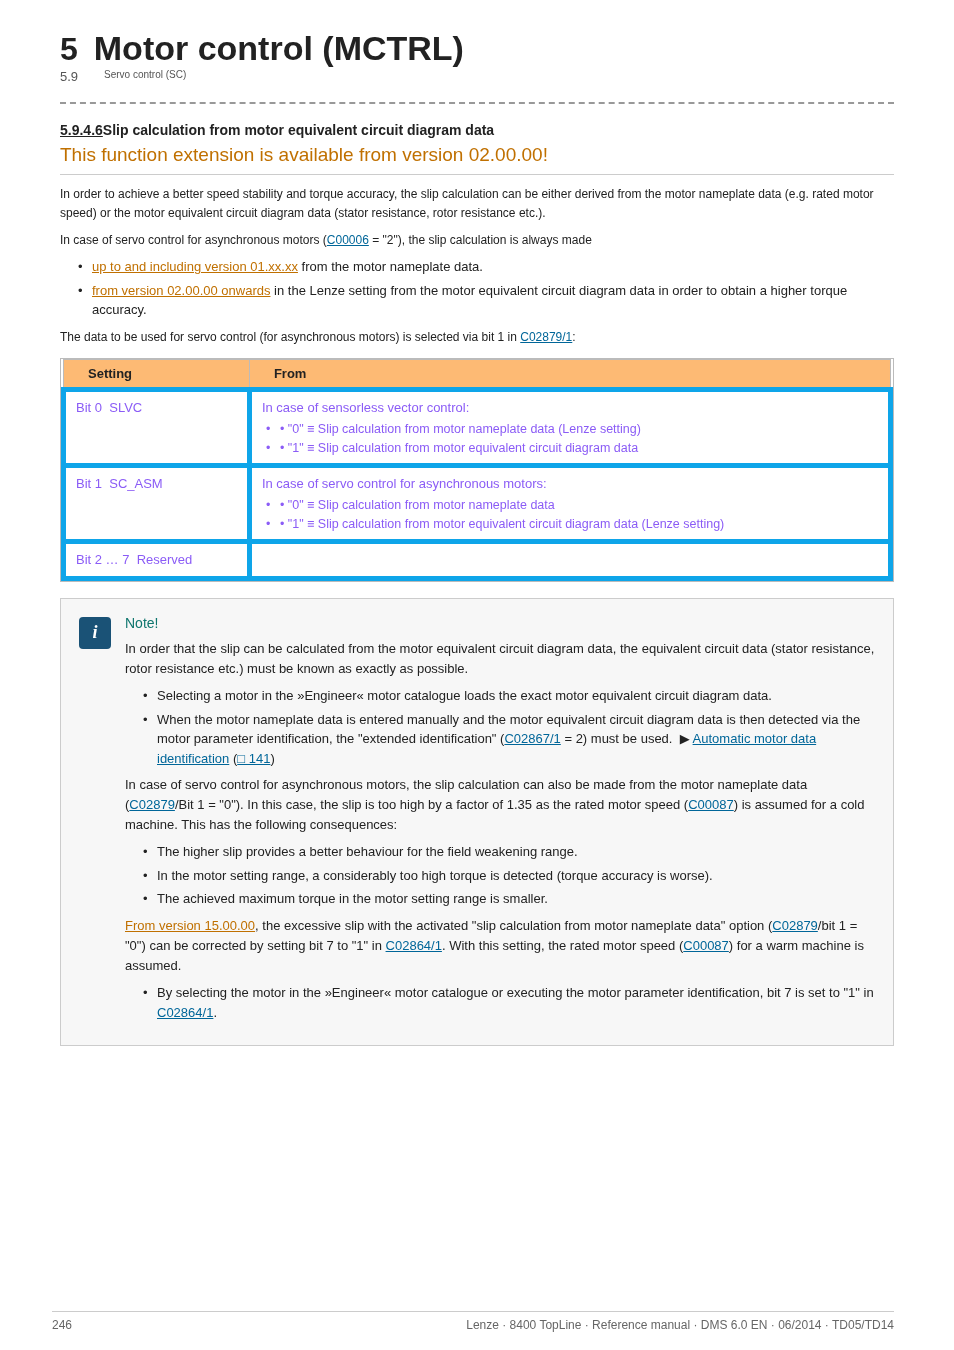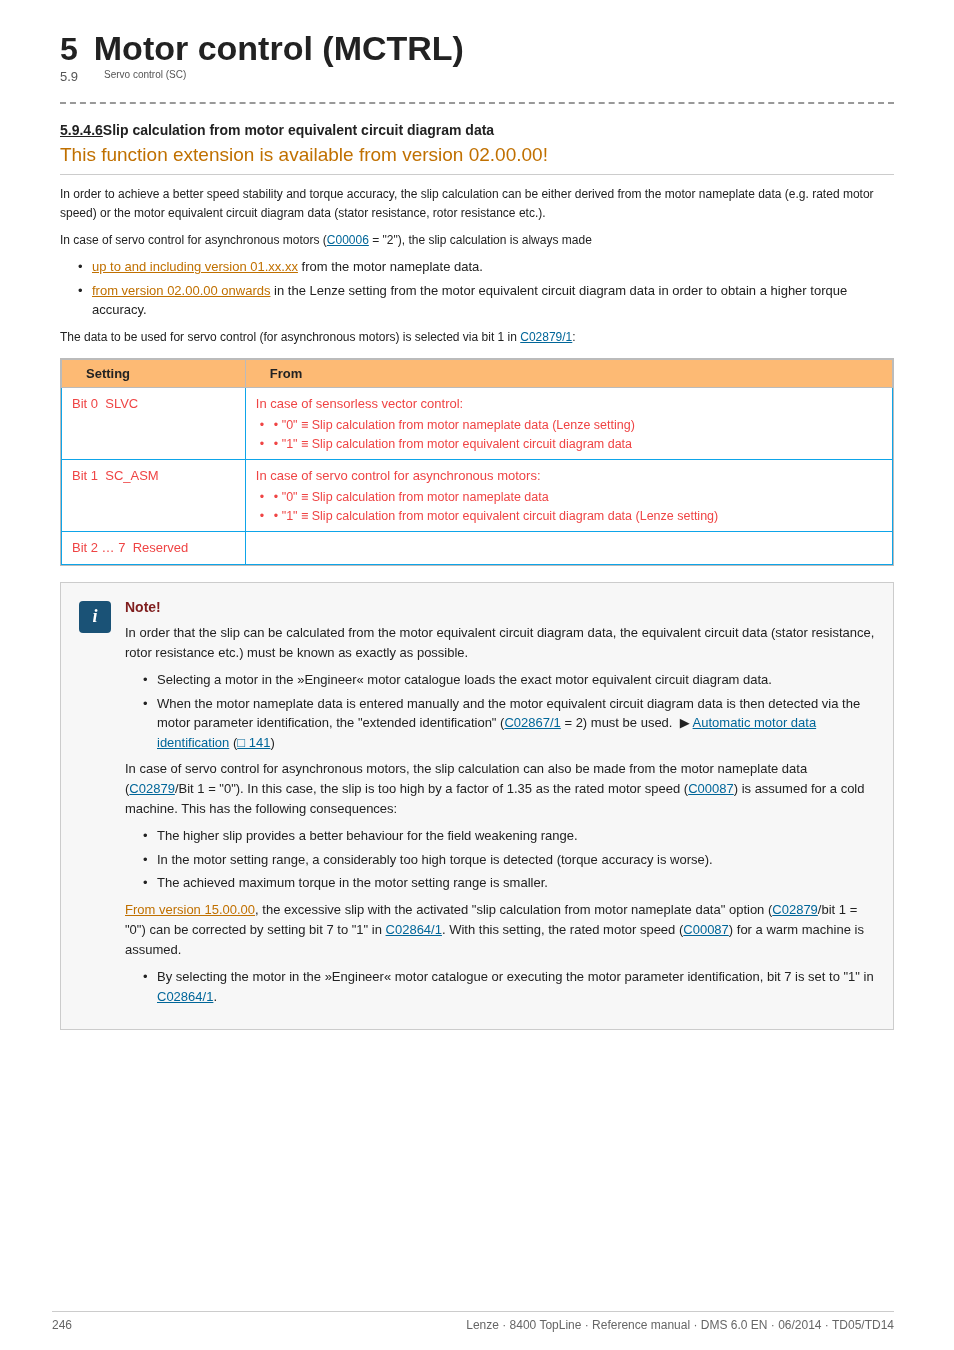--- a/index.html
+++ b/index.html
@@ -127,24 +127,24 @@
     }
     .data-table th {
       background: #fdba74;
       border: 1px solid #bbb;
       padding: 6px 24px;
       font-weight: bold;
       text-align: left;
       color: #222;
     }
     .data-table td {
-      border: 1px solid #0ea5e9;
+      border: 5px solid #0ea5e9;
       padding: 6px 10px;
       vertical-align: top;
-      color: #ef4444;
+      color: #8b5cf6;
       line-height: 1.5;
     }
     .data-table td .sub-bullet {
       margin: 2px 0 0 4px;
       padding: 0;
       list-style: none;
     }
     .data-table td .sub-bullet li {
       position: relative;
       padding-left: 14px;
@@ -177,23 +177,23 @@
       border-radius: 4px;
       font-style: italic;
       font-family: Georgia, serif;
       margin-top: 2px;
     }
     .note-content {
       flex: 1;
     }
     .note-title {
       font-size: 14px;
-      font-weight: bold;
+      font-weight: normal;
       margin-bottom: 8px;
-      color: #7f1d1d;
+      color: #0f766e;
     }
     .note-body {
       font-size: 13px;
       color: #222;
       line-height: 1.55;
     }
     .note-body p {
       margin-bottom: 7px;
     }
     .note-body .bullet-list {

